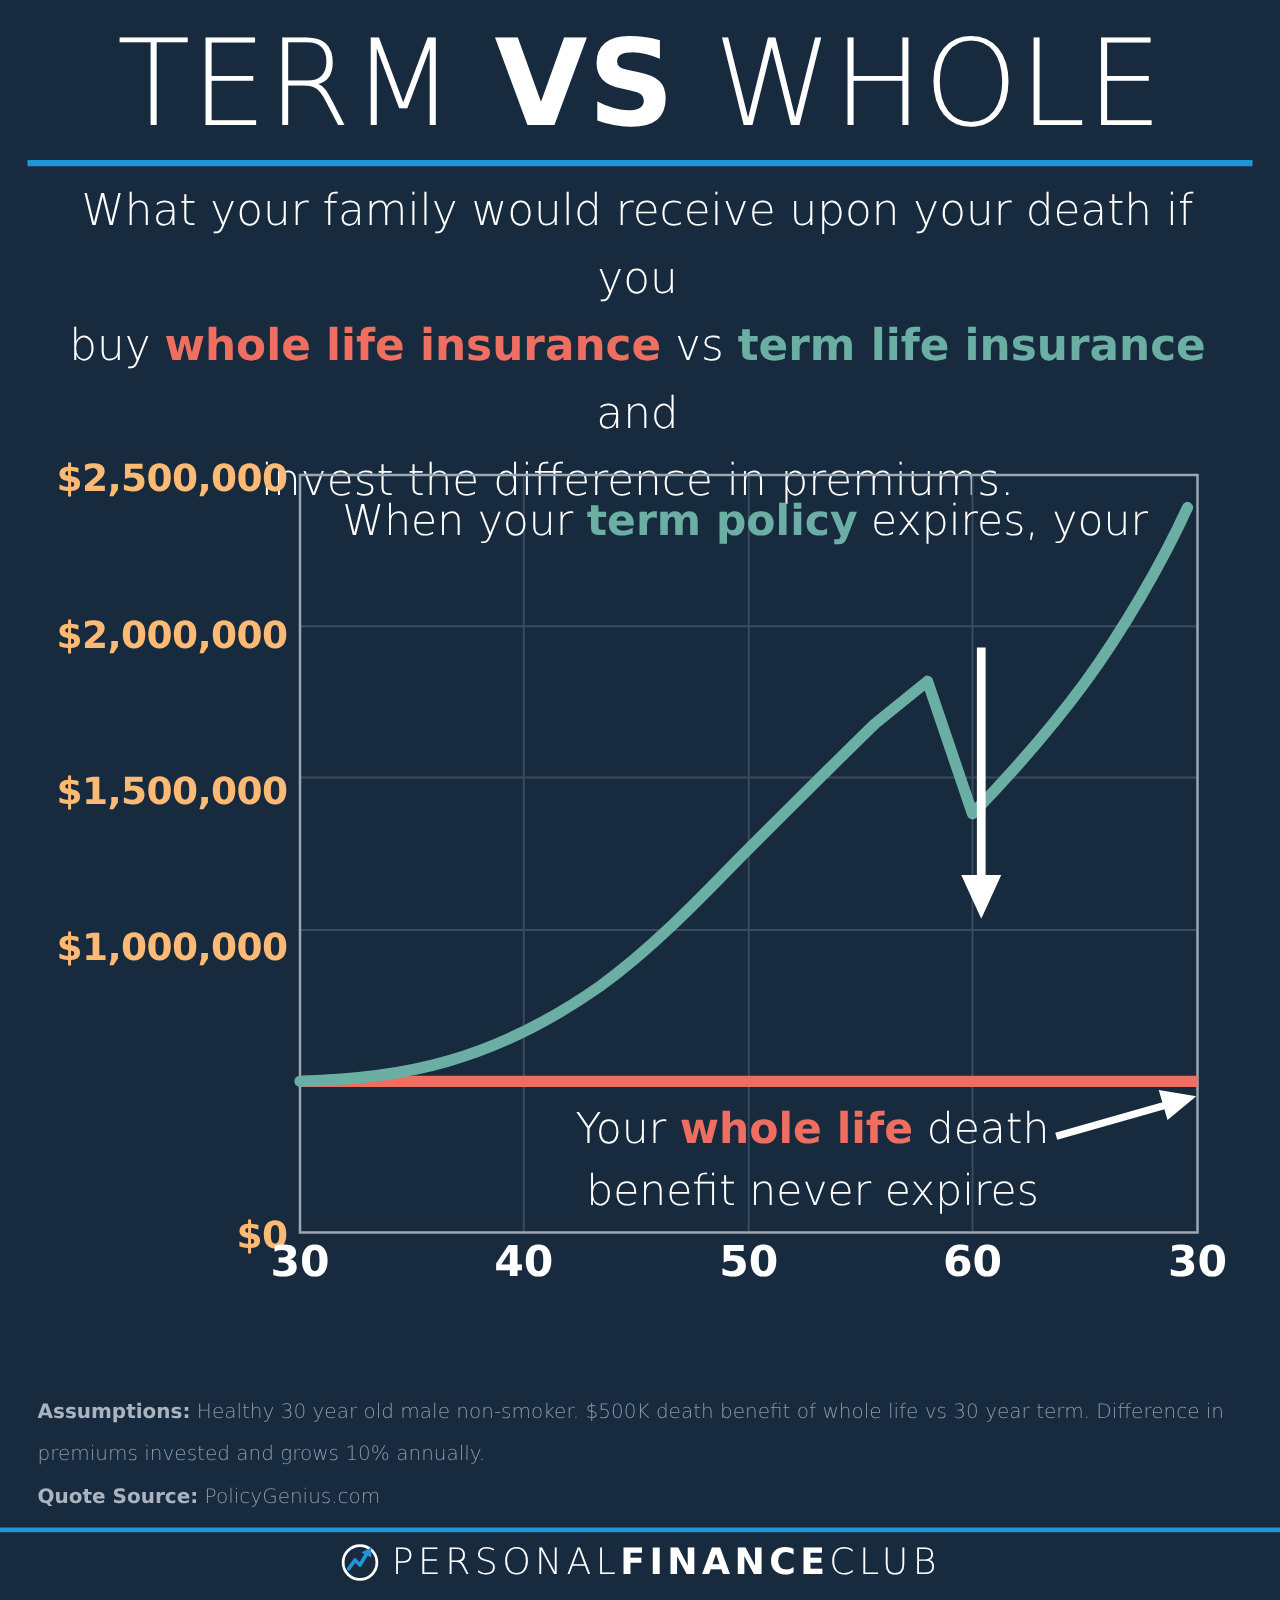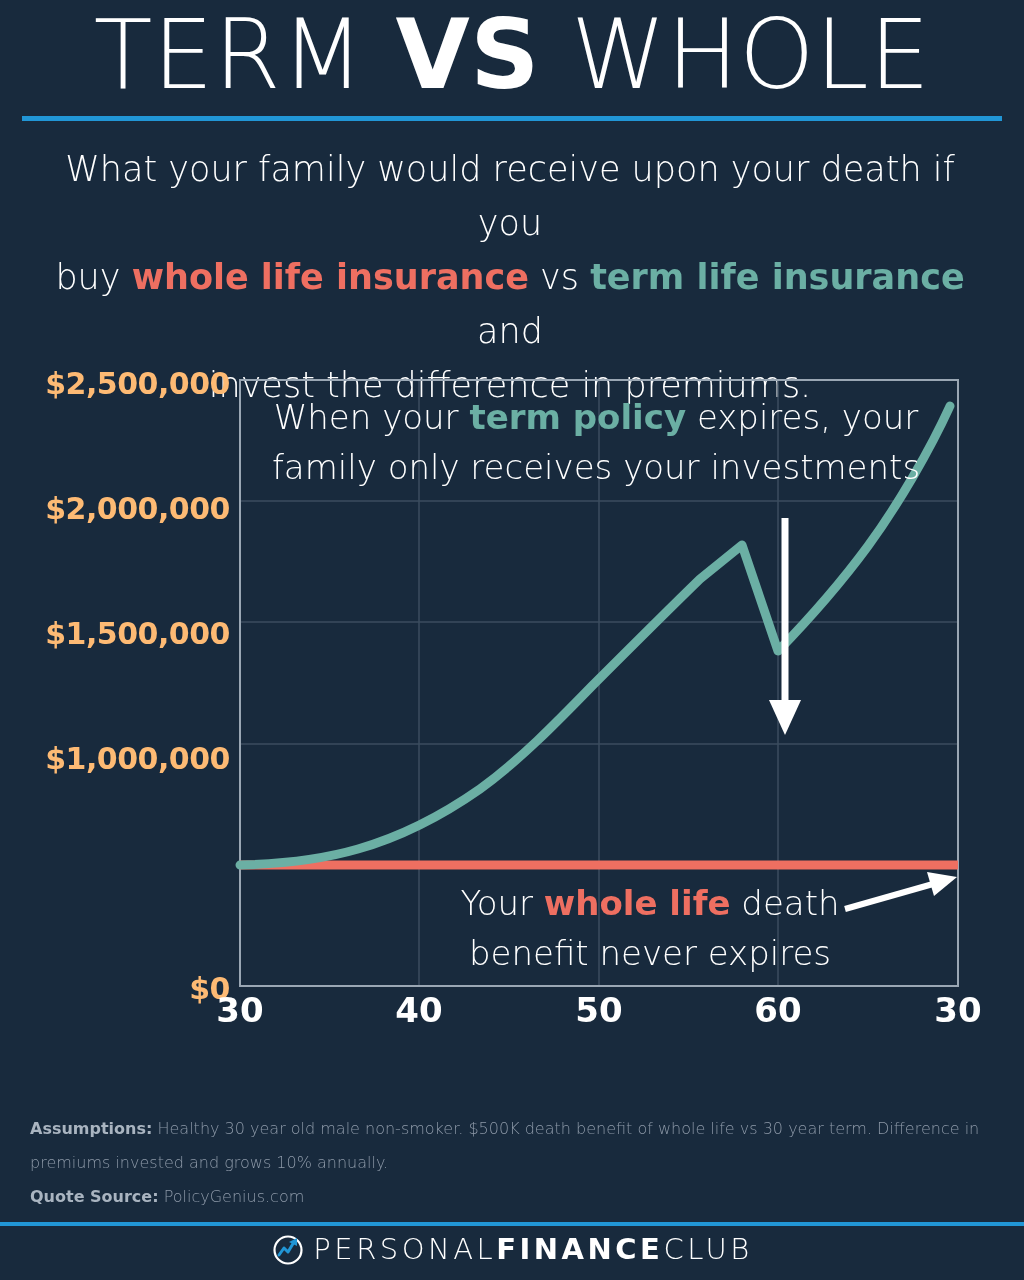--- a/index.html
+++ b/index.html
@@ -18,21 +18,21 @@
     position: relative;
     width: 1024px;
     height: 1280px;
     background: #182A3D;
   }
 
   
   .header {
     position: absolute;
     left: 0;
-    top: 0;
+    top: 12px;
     width: 848px;
     height: 130px;
     padding-left: 16px;
   }
   .title {
     position: absolute;
     left: 0;
     top: -4px;
     width: 1024px;
     text-align: center;
@@ -272,21 +272,20 @@
       </g>
 
       <g>
         <line x1="845" y1="549" x2="940" y2="522" stroke="#FFFFFF" stroke-width="6"></line>
         <polygon points="957,517 927,512 934,536" fill="#FFFFFF"></polygon>
       </g>
     </svg>
 
     <div class="anno-top">
       <span>When your </span><span class="term">term policy</span><span> expires, your</span><br>
-      <span>family only receives your investments</span>
     </div>
 
     <div class="anno-bottom">
       <span>Your </span><span class="whole">whole life</span><span> death</span><br>
       <span>benefit never expires</span>
     </div>
 
     <div>
       <div class="xtick" style="left:195px">30</div>
       <div class="xtick" style="left:374px">40</div>

